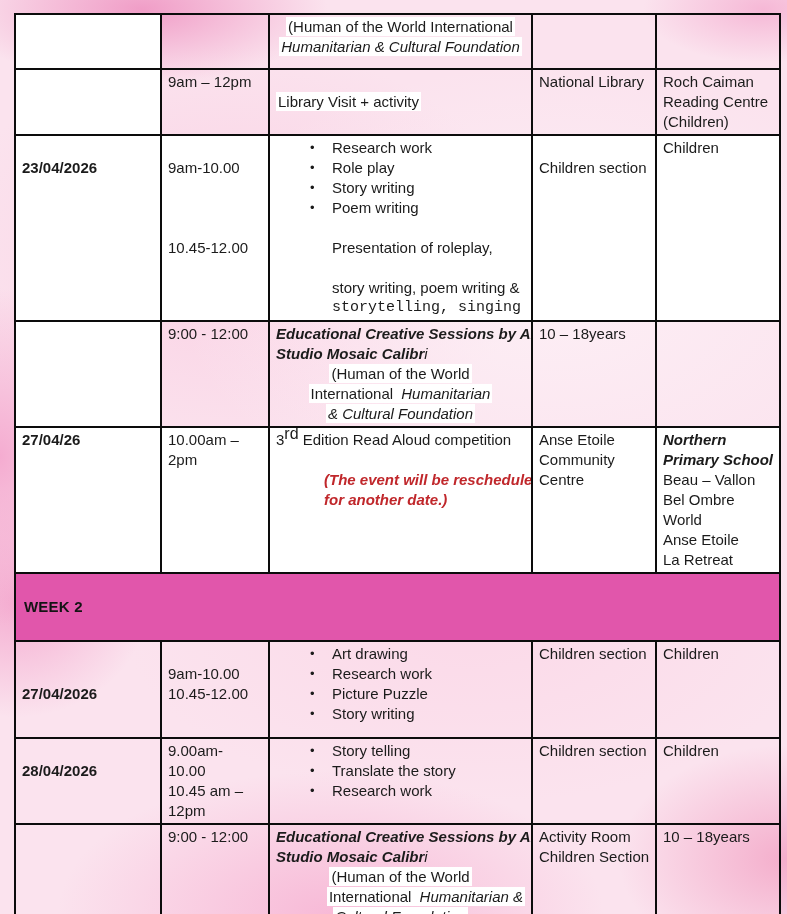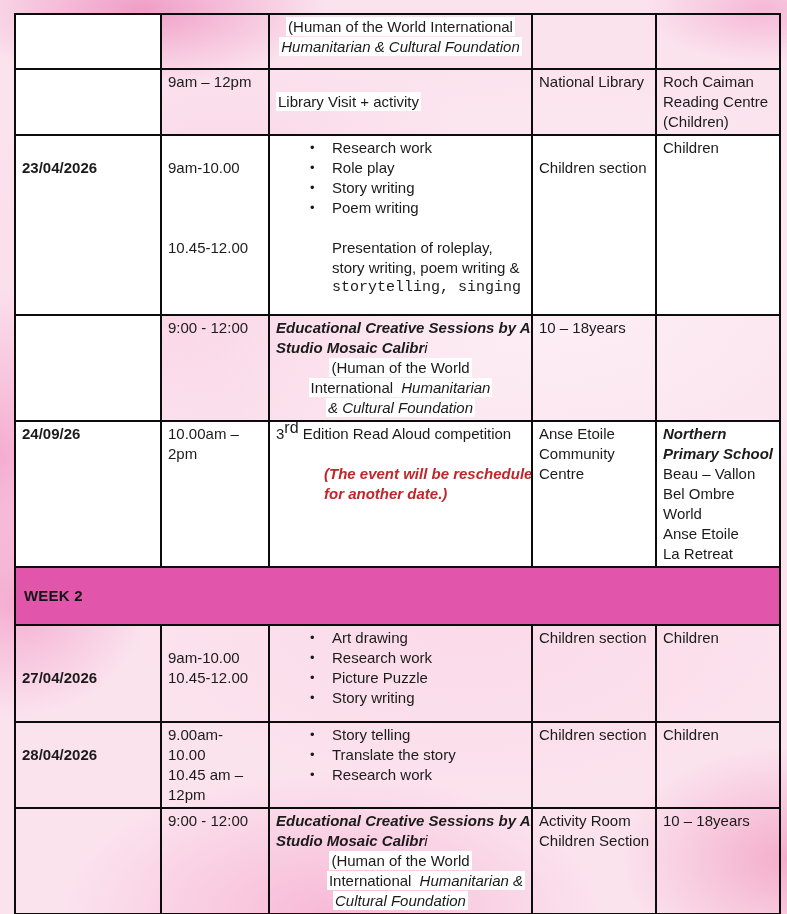--- a/index.html
+++ b/index.html
@@ -96,21 +96,21 @@
             <div class="line blank"></div>
             <div class="line"><span>10.45-12.00</span></div>
           </td>
           <td class="bg-white">
             <div class="line"><span class="bullet">•</span><span>Research work</span></div>
             <div class="line"><span class="bullet">•</span><span>Role play</span></div>
             <div class="line"><span class="bullet">•</span><span>Story writing</span></div>
             <div class="line"><span class="bullet">•</span><span>Poem writing</span></div>
             <div class="line blank"></div>
             <div class="line" style="padding-left: 56px;"><span>Presentation of roleplay,</span></div>
-            <div class="line" style="padding-left: 56px;"><span>story writing, poem writing &amp;</span></div>
+            <div class="line" style="padding-left: 56px; margin-top: 20px;"><span>story writing, poem writing &amp;</span></div>
             <div class="line" style="padding-left: 56px; font-family: Liberation Mono, monospace;"><span>storytelling, singing</span></div>
           </td>
           <td class="bg-white">
             <div class="line blank"></div>
             <div class="line"><span>Children section</span></div>
           </td>
           <td class="bg-white">
             <div class="line"><span>Children</span></div>
           </td>
         </tr>
@@ -126,21 +126,21 @@
             <div class="line" style="text-align: center;"><span class="hl">International </span><span class="i hl">Humanitarian</span></div>
             <div class="line" style="text-align: center;"><span class="i hl">&amp; Cultural Foundation</span></div>
           </td>
           <td>
             <div class="line"><span>10 – 18years</span></div>
           </td>
           <td></td>
         </tr>
         <tr style="height: 140px;">
           <td class="bg-white">
-            <div class="line"><span class="b">24/09/26</span></div>
+            <div class="line"><span class="b">27/04/26</span></div>
           </td>
           <td class="bg-white">
             <div class="line"><span>10.00am –</span></div>
             <div class="line"><span>2pm</span></div>
           </td>
           <td class="bg-white">
             <div class="line"><span>3</span><sup>rd</sup><span> Edition Read Aloud competition</span></div>
             <div class="line blank"></div>
             <div class="line" style="padding-left: 48px;"><span class="b i red">(The event will be rescheduled</span></div>
             <div class="line" style="padding-left: 48px;"><span class="b i red">for another date.)</span></div>
@@ -153,21 +153,21 @@
           <td class="bg-white">
             <div class="line"><span class="b i">Northern</span></div>
             <div class="line"><span class="b i">Primary School</span></div>
             <div class="line"><span>Beau – Vallon</span></div>
             <div class="line"><span>Bel Ombre</span></div>
             <div class="line"><span>World</span></div>
             <div class="line"><span>Anse Etoile</span></div>
             <div class="line"><span>La Retreat</span></div>
           </td>
         </tr>
-        <tr style="height: 58px;">
+        <tr style="height: 68px;">
           <td colspan="5" class="banner">
             <div class="banner-label">WEEK 2</div>
           </td>
         </tr>
         <tr style="height: 97px;">
           <td>
             <div class="line blank"></div>
             <div class="line blank"></div>
             <div class="line"><span class="b">27/04/2026</span></div>
           </td>

